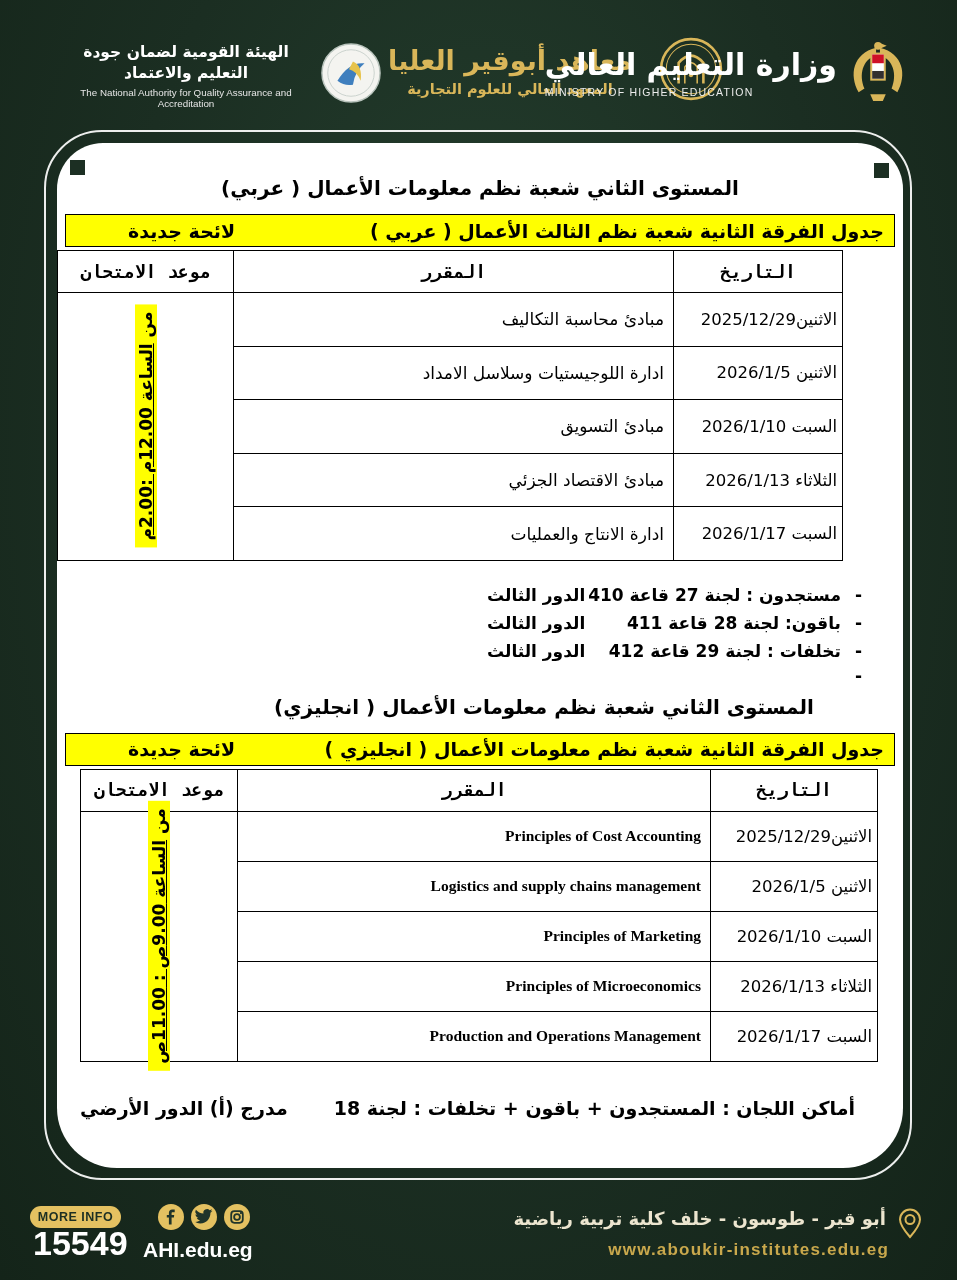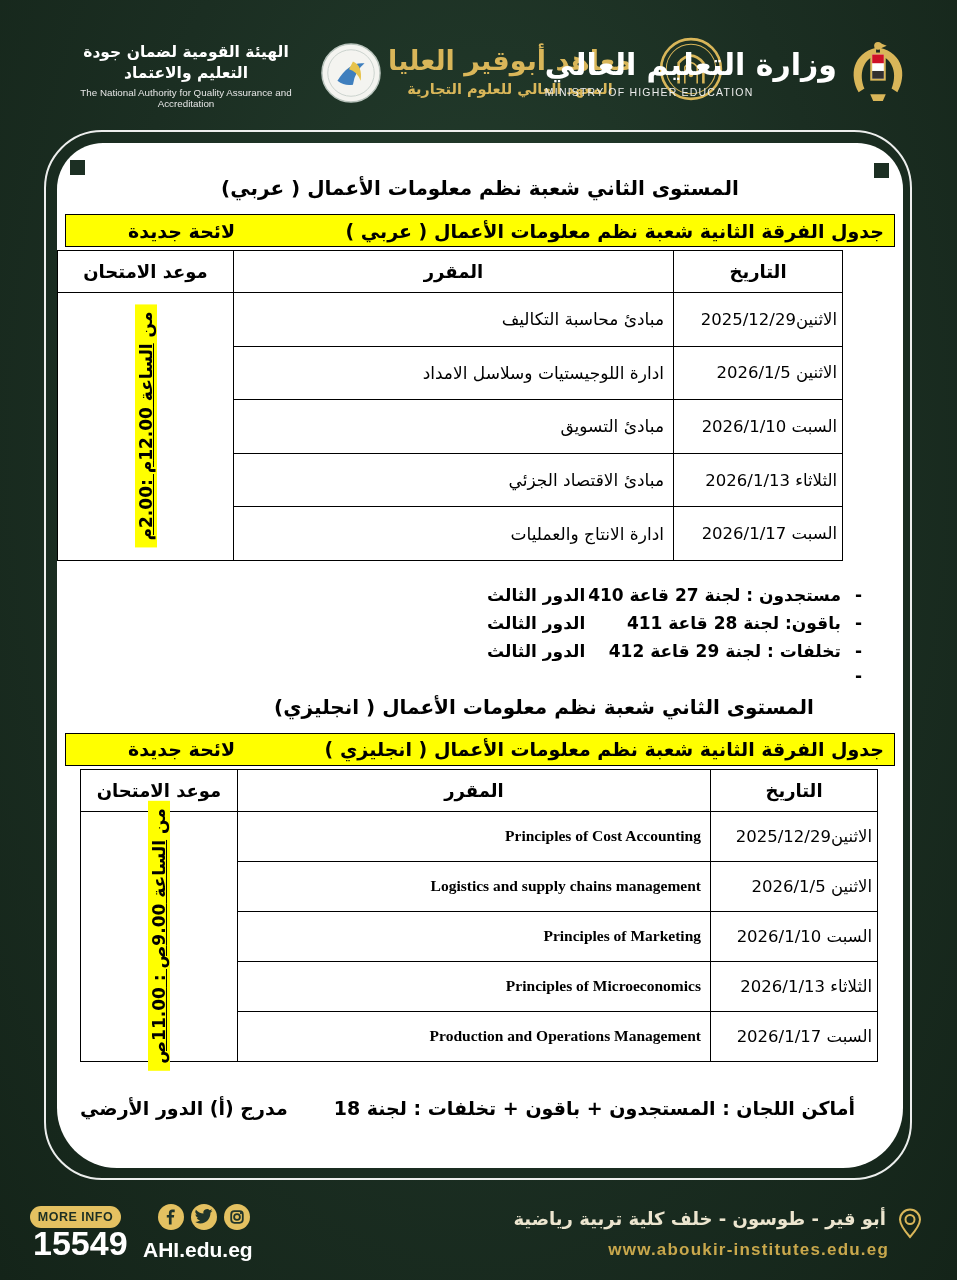--- a/index.html
+++ b/index.html
@@ -39,21 +39,21 @@
 
   .yellowbar { display:flex; direction:rtl; justify-content:space-between; align-items:center;
     background:#ffff00; border:1.5px solid #000; height:33px; margin:12px 8px 0 8px;
     padding:0 10px 0 62px; font-size:19px; font-weight:bold; color:#000; }
   .yellowbar .badge { }
 
   table.sched { border-collapse:collapse; table-layout:fixed; margin-top:3px; direction:rtl; }
   table.t1 { width:785px; margin-right:26px; }
   table.t2 { width:797px; margin-right:26px; margin-left:23px; }
   .sched th, .sched td { border:1.6px solid #000; }
-  .sched th { height:42px; font-size:18px; font-weight:bold; text-align:center; }
+  .sched th { height:42px; font-size:18px; font-weight:bold; text-align:center;font-family:Liberation Mono, monospace; }
   .t1 tbody tr { height:53.6px; }
   .t2 tbody tr { height:50px; }
   .date-cell { font-size:16.5px; text-align:right; padding:0 5px; white-space:nowrap; }
   .course-cell { font-size:17px; text-align:right; padding:0 9px; }
   .course-cell.en { direction:ltr; text-align:right; font-family:"Liberation Serif",serif; font-weight:bold; font-size:15.5px; }
   .time-cell { position:relative; }
   .vtime { position:absolute; top:50%; left:50%; transform:translate(-50%,-50%) rotate(-90deg);
     white-space:nowrap; background:#ffff00; font-weight:bold; font-size:17px; padding:1px 7px; direction:rtl; }
   .vtime .u { text-decoration:underline; }
 
@@ -139,21 +139,21 @@
   </header>
 
   <div class="card-outline"></div>
   <main class="card">
     <span class="notch nl"></span>
     <span class="notch nr"></span>
 
     <h2 class="sec-title" dir="rtl">المستوى الثاني شعبة نظم معلومات الأعمال ( عربي)</h2>
 
     <div class="yellowbar">
-      <span>جدول الفرقة الثانية شعبة نظم معلومات الأعمال ( عربي )</span>
+      <span>جدول الفرقة الثانية شعبة نظم الثالث الأعمال ( عربي )</span>
       <span class="badge">لائحة جديدة</span>
     </div>
 
     <table class="sched t1" dir="rtl">
       <colgroup>
           <col style="width:169px">
           <col style="width:440px">
           <col style="width:176px">
         </colgroup>
       <thead>

